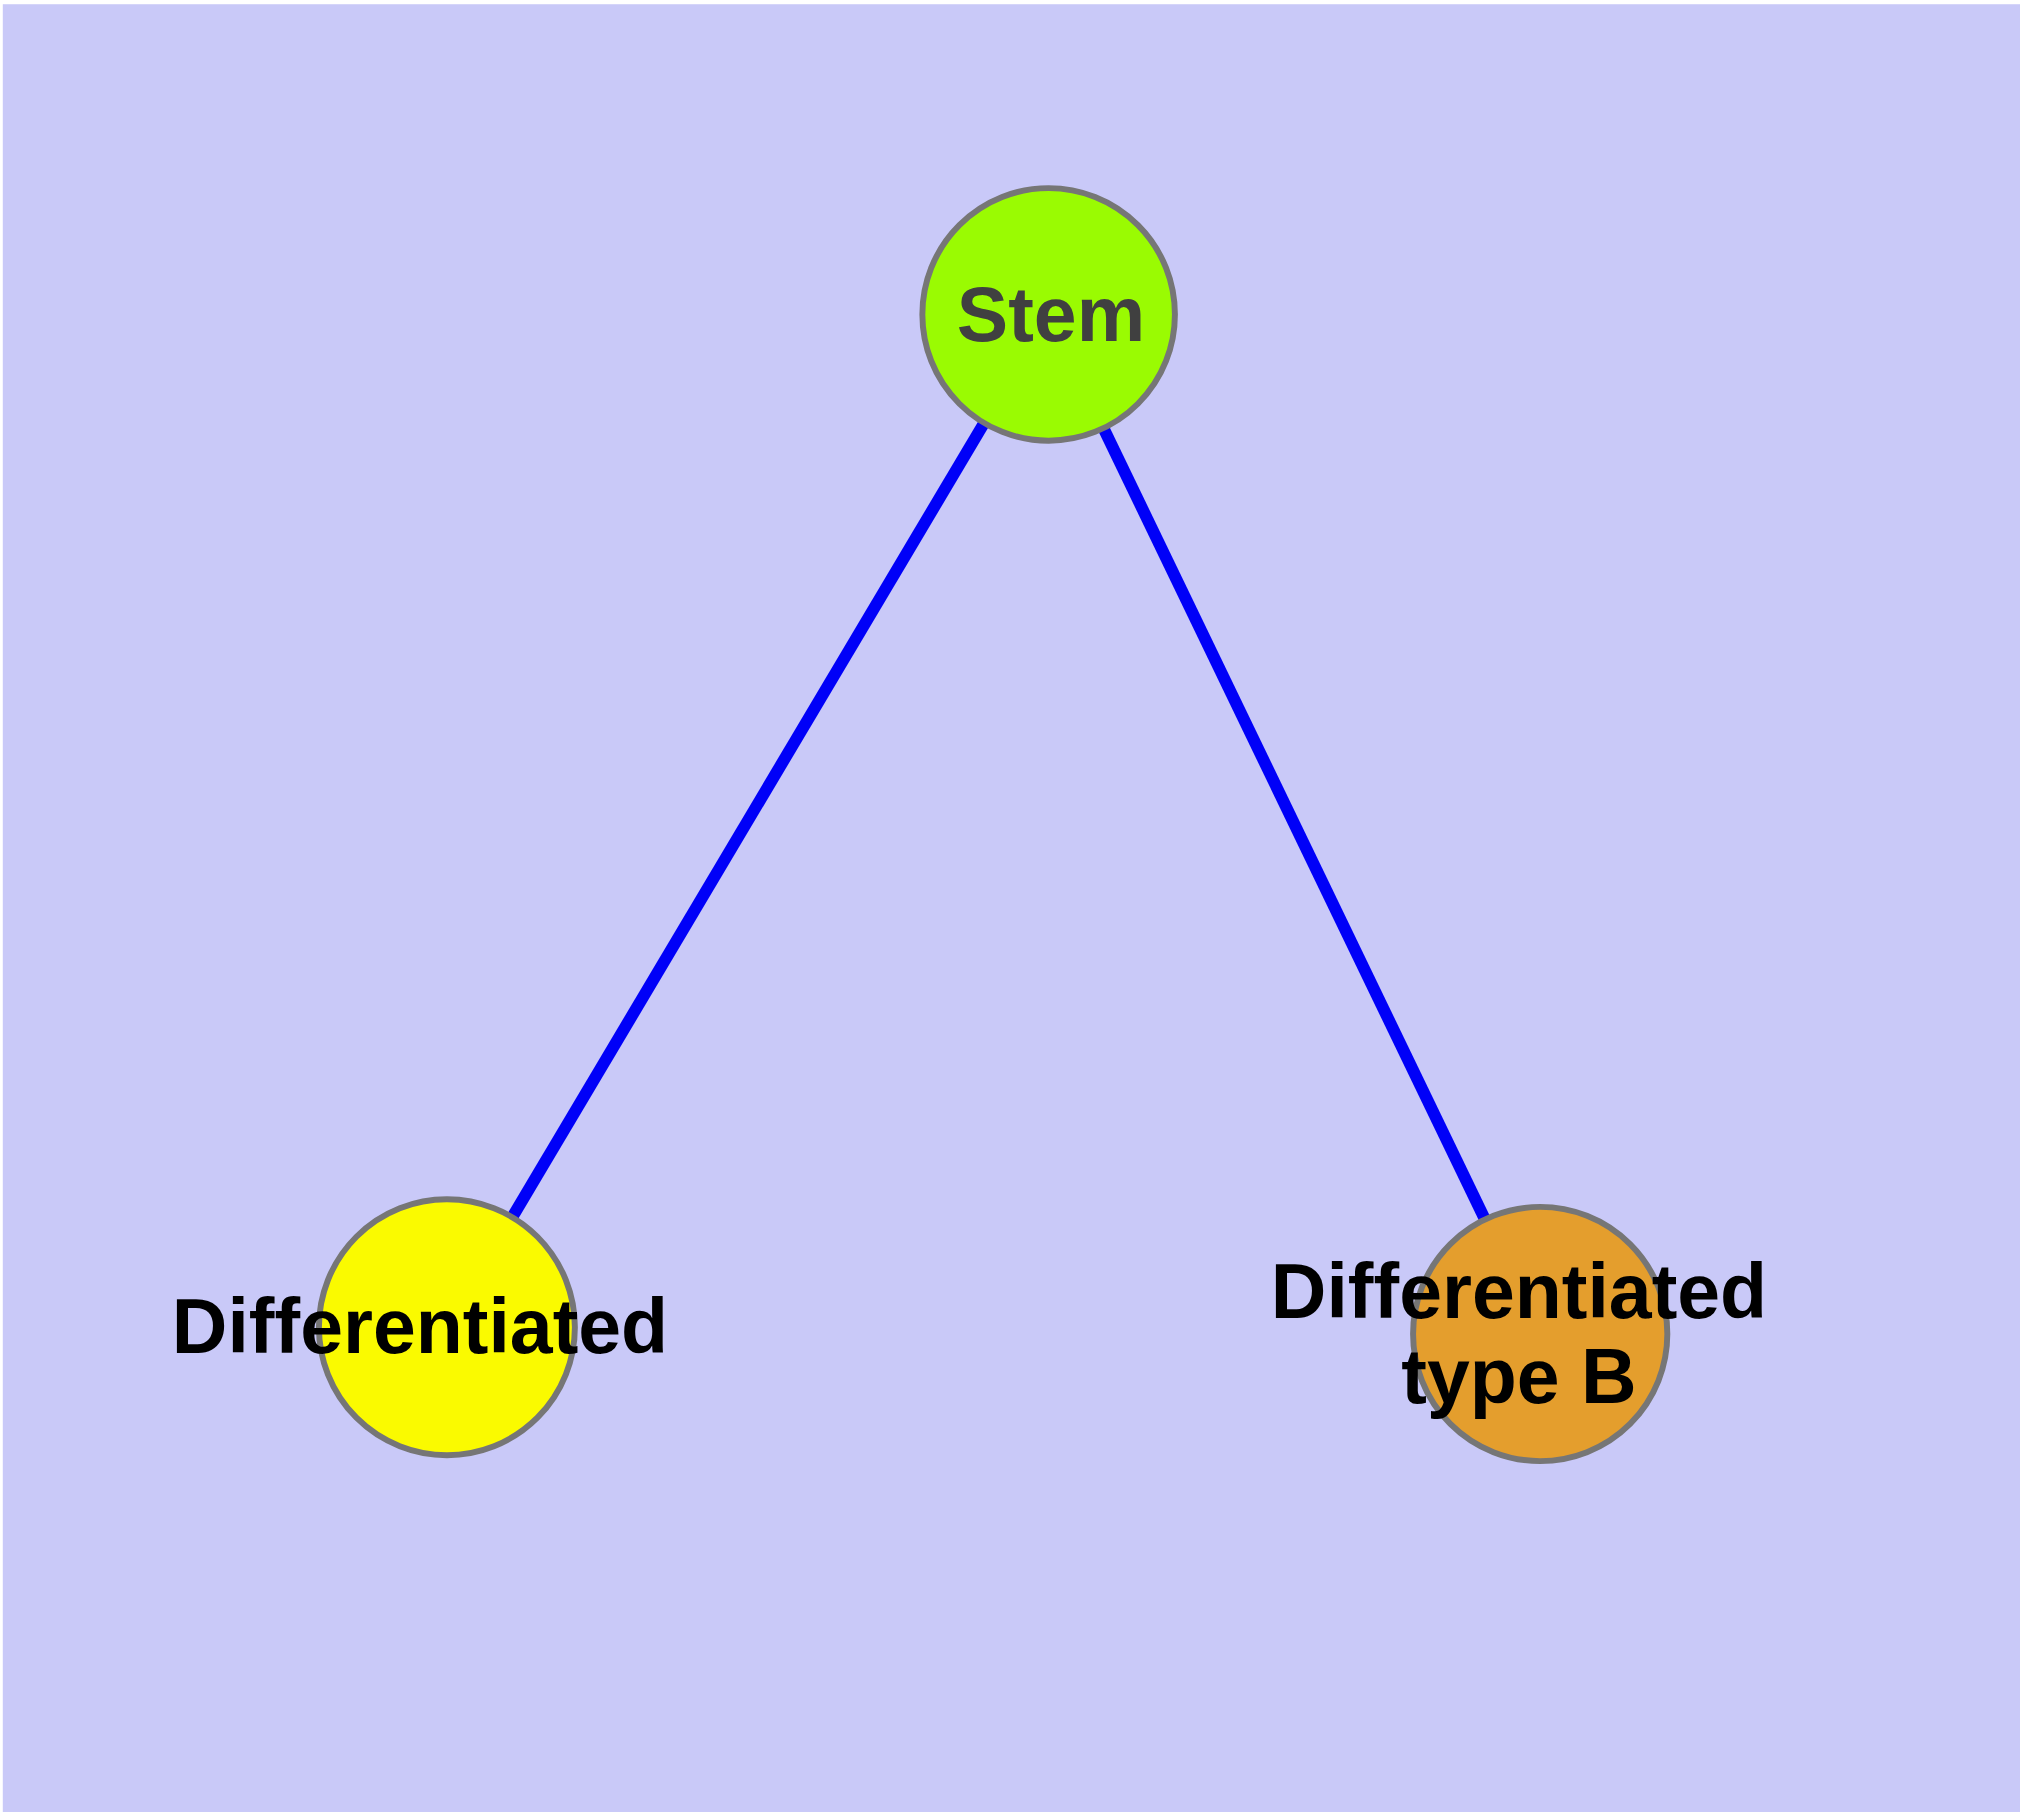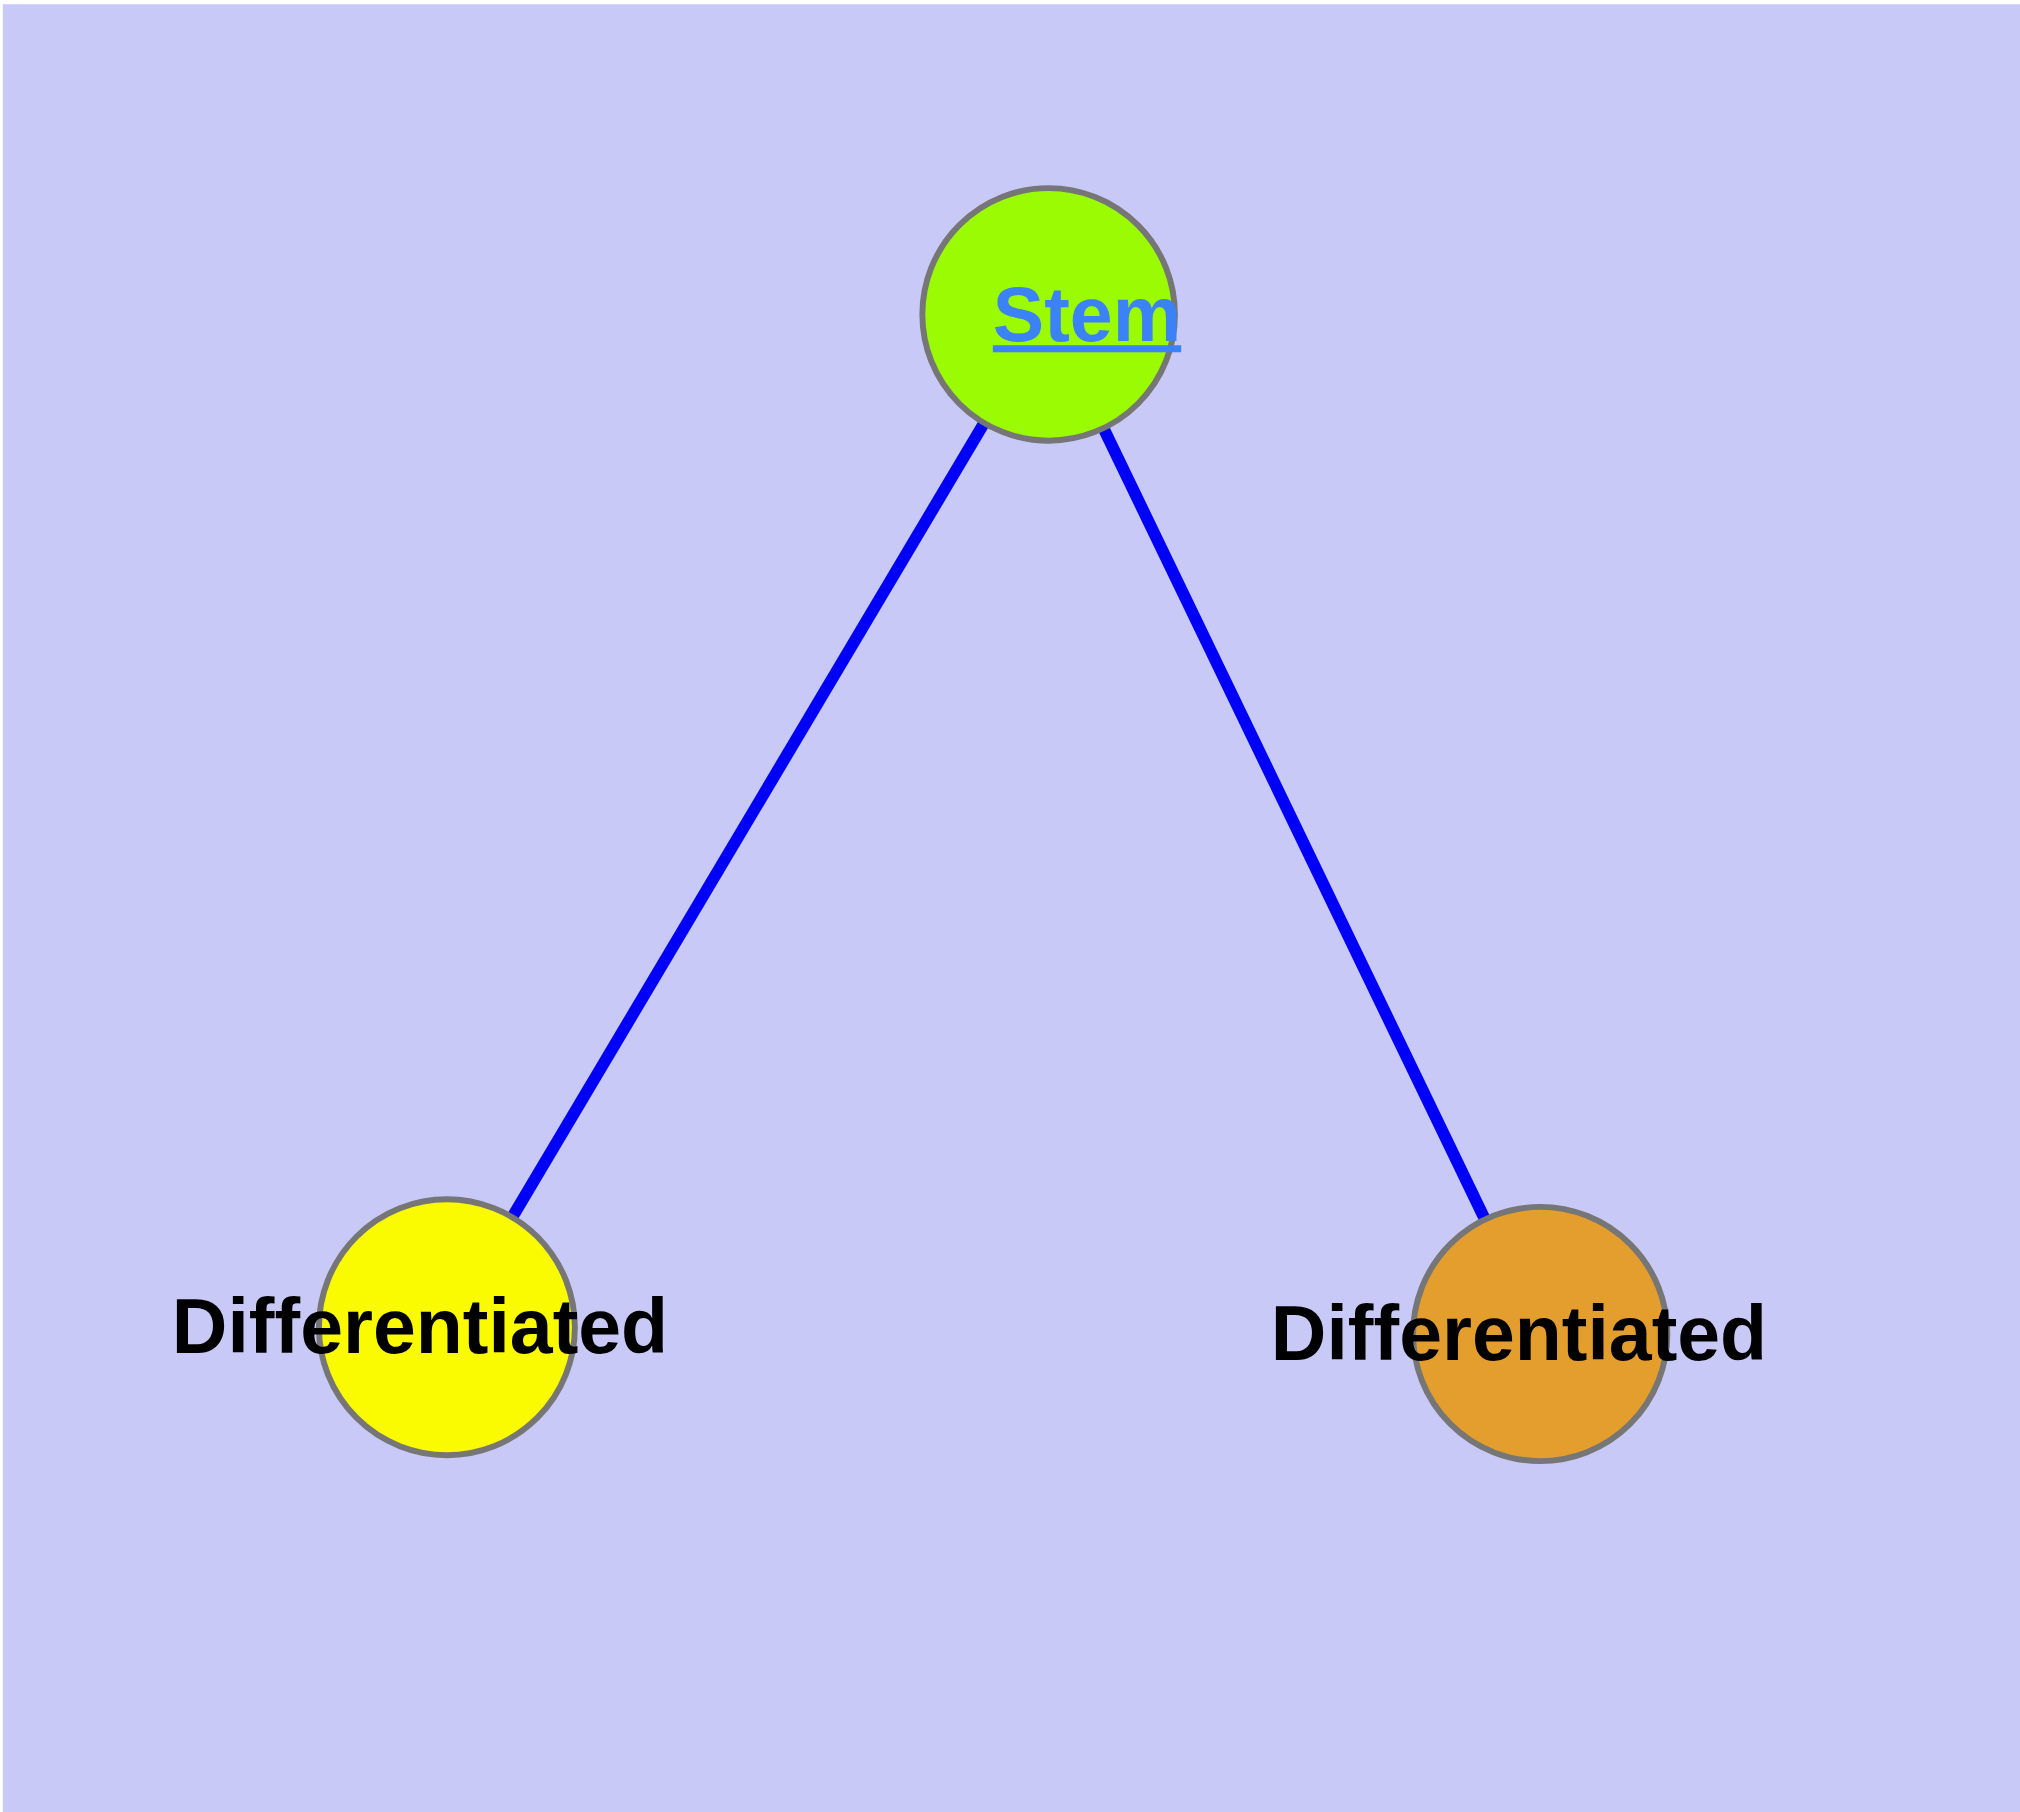--- a/index.html
+++ b/index.html
@@ -45,26 +45,27 @@
     <rect x="3" y="5" width="2381" height="2133" fill="#C9C9F8"></rect>
 
     <line x1="1237" y1="371" x2="527" y2="1566" stroke-width="14" stroke="#0000F8"></line>
     <line x1="1237" y1="371" x2="1817" y2="1574" stroke-width="14" stroke="#0000F8"></line>
 
     <circle cx="1237" cy="371" r="149" stroke-width="7" fill="#9AFB02" stroke="#767676"></circle>
     <circle cx="527" cy="1566" r="151" stroke-width="7" fill="#FAFA00" stroke="#767676"></circle>
     <circle cx="1817" cy="1574" r="150" stroke-width="7" fill="#E49E2D" stroke="#767676"></circle>
   </svg>
 
-  <div class="node-label" style="left: 1087px; top: 315px; color: #3b82f6; text-decoration: underline;">
+  <div class="node-label" style="left: 1051px; top: 315px; color: #404040;">
     <span class="label-line">Stem</span>
   </div>
 
   <div class="node-label" style="left: 420px; top: 1327px; color: rgb(0, 0, 0);">
     <span class="label-line">Differentiated</span>
   </div>
 
   <div class="node-label" style="left: 1519px; top: 1334px; color: rgb(0, 0, 0);">
     <span class="label-line">Differentiated</span>
+    <span class="label-line">type B</span>
   </div>
 
 </div>
 
 
 </body></html>

